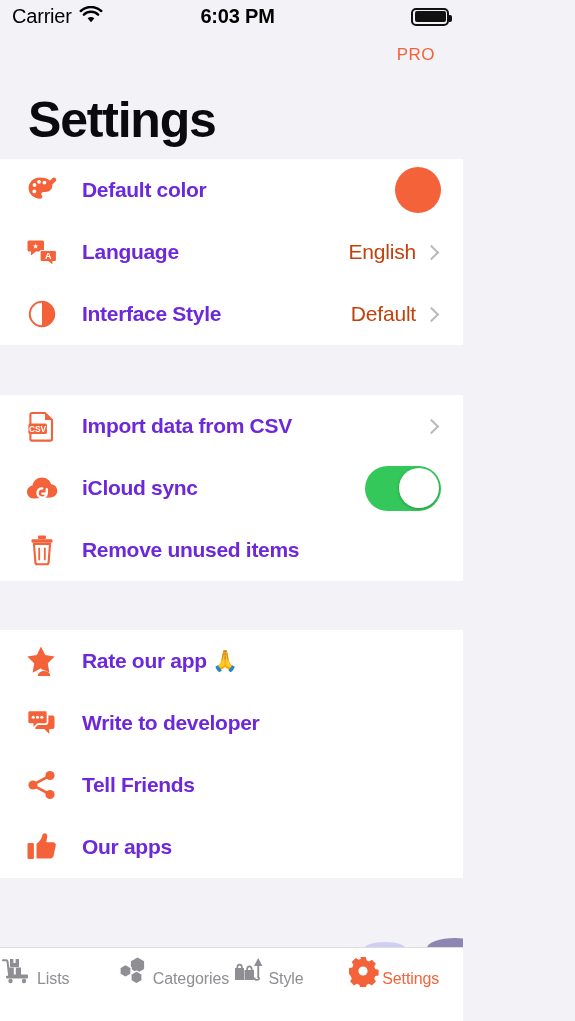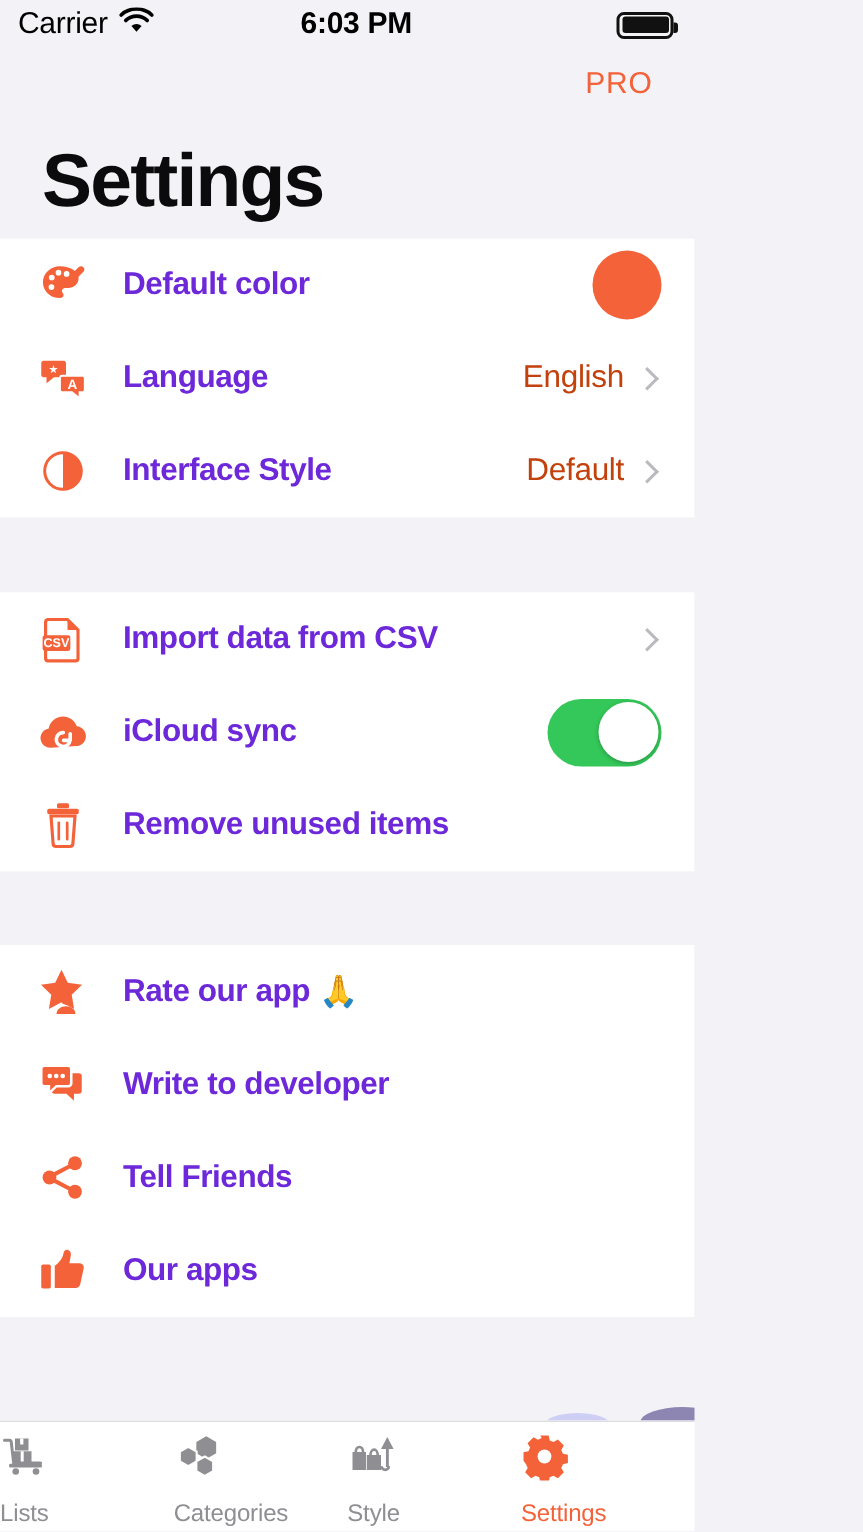--- a/index.html
+++ b/index.html
@@ -92,21 +92,21 @@
   .header {
     flex: 0 0 126px;
     background: #f2f2f7;
     position: relative;
     padding: 0 28px;
   }
   .pro-badge {
     position: absolute;
     top: 12px;
     right: 28px;
-    font-size: 20px;
+    font-size: 17px;
     color: #f4623a;
     letter-spacing: 0.5px;
     font-weight: 400;
   }
   .page-title {
     position: absolute;
     left: 28px;
     bottom: 14px;
     font-size: 50px;
     font-weight: bold;
@@ -213,23 +213,23 @@
     flex: 0 0 74px;
     background: #fff;
     border-top: 1px solid #dcdce1;
     display: flex;
     align-items: flex-start;
     padding-top: 6px;
   }
   .tab {
     flex: 1 1 0;
     display: flex;
-    flex-direction: column;
-    align-items: flex-start;
-    gap: 13px;
+    flex-direction: row;
+    align-items: flex-end;
+    gap: 3px;
   }
   .tab-icon { height: 34px; display: flex; align-items: center; justify-content: center; }
   .tab-label {
     font-size: 16px;
     color: #8e8e93;
     letter-spacing: -0.1px;
   }
   .tab.active .tab-label { color: #f4623a; }
 </style>
 </head>

